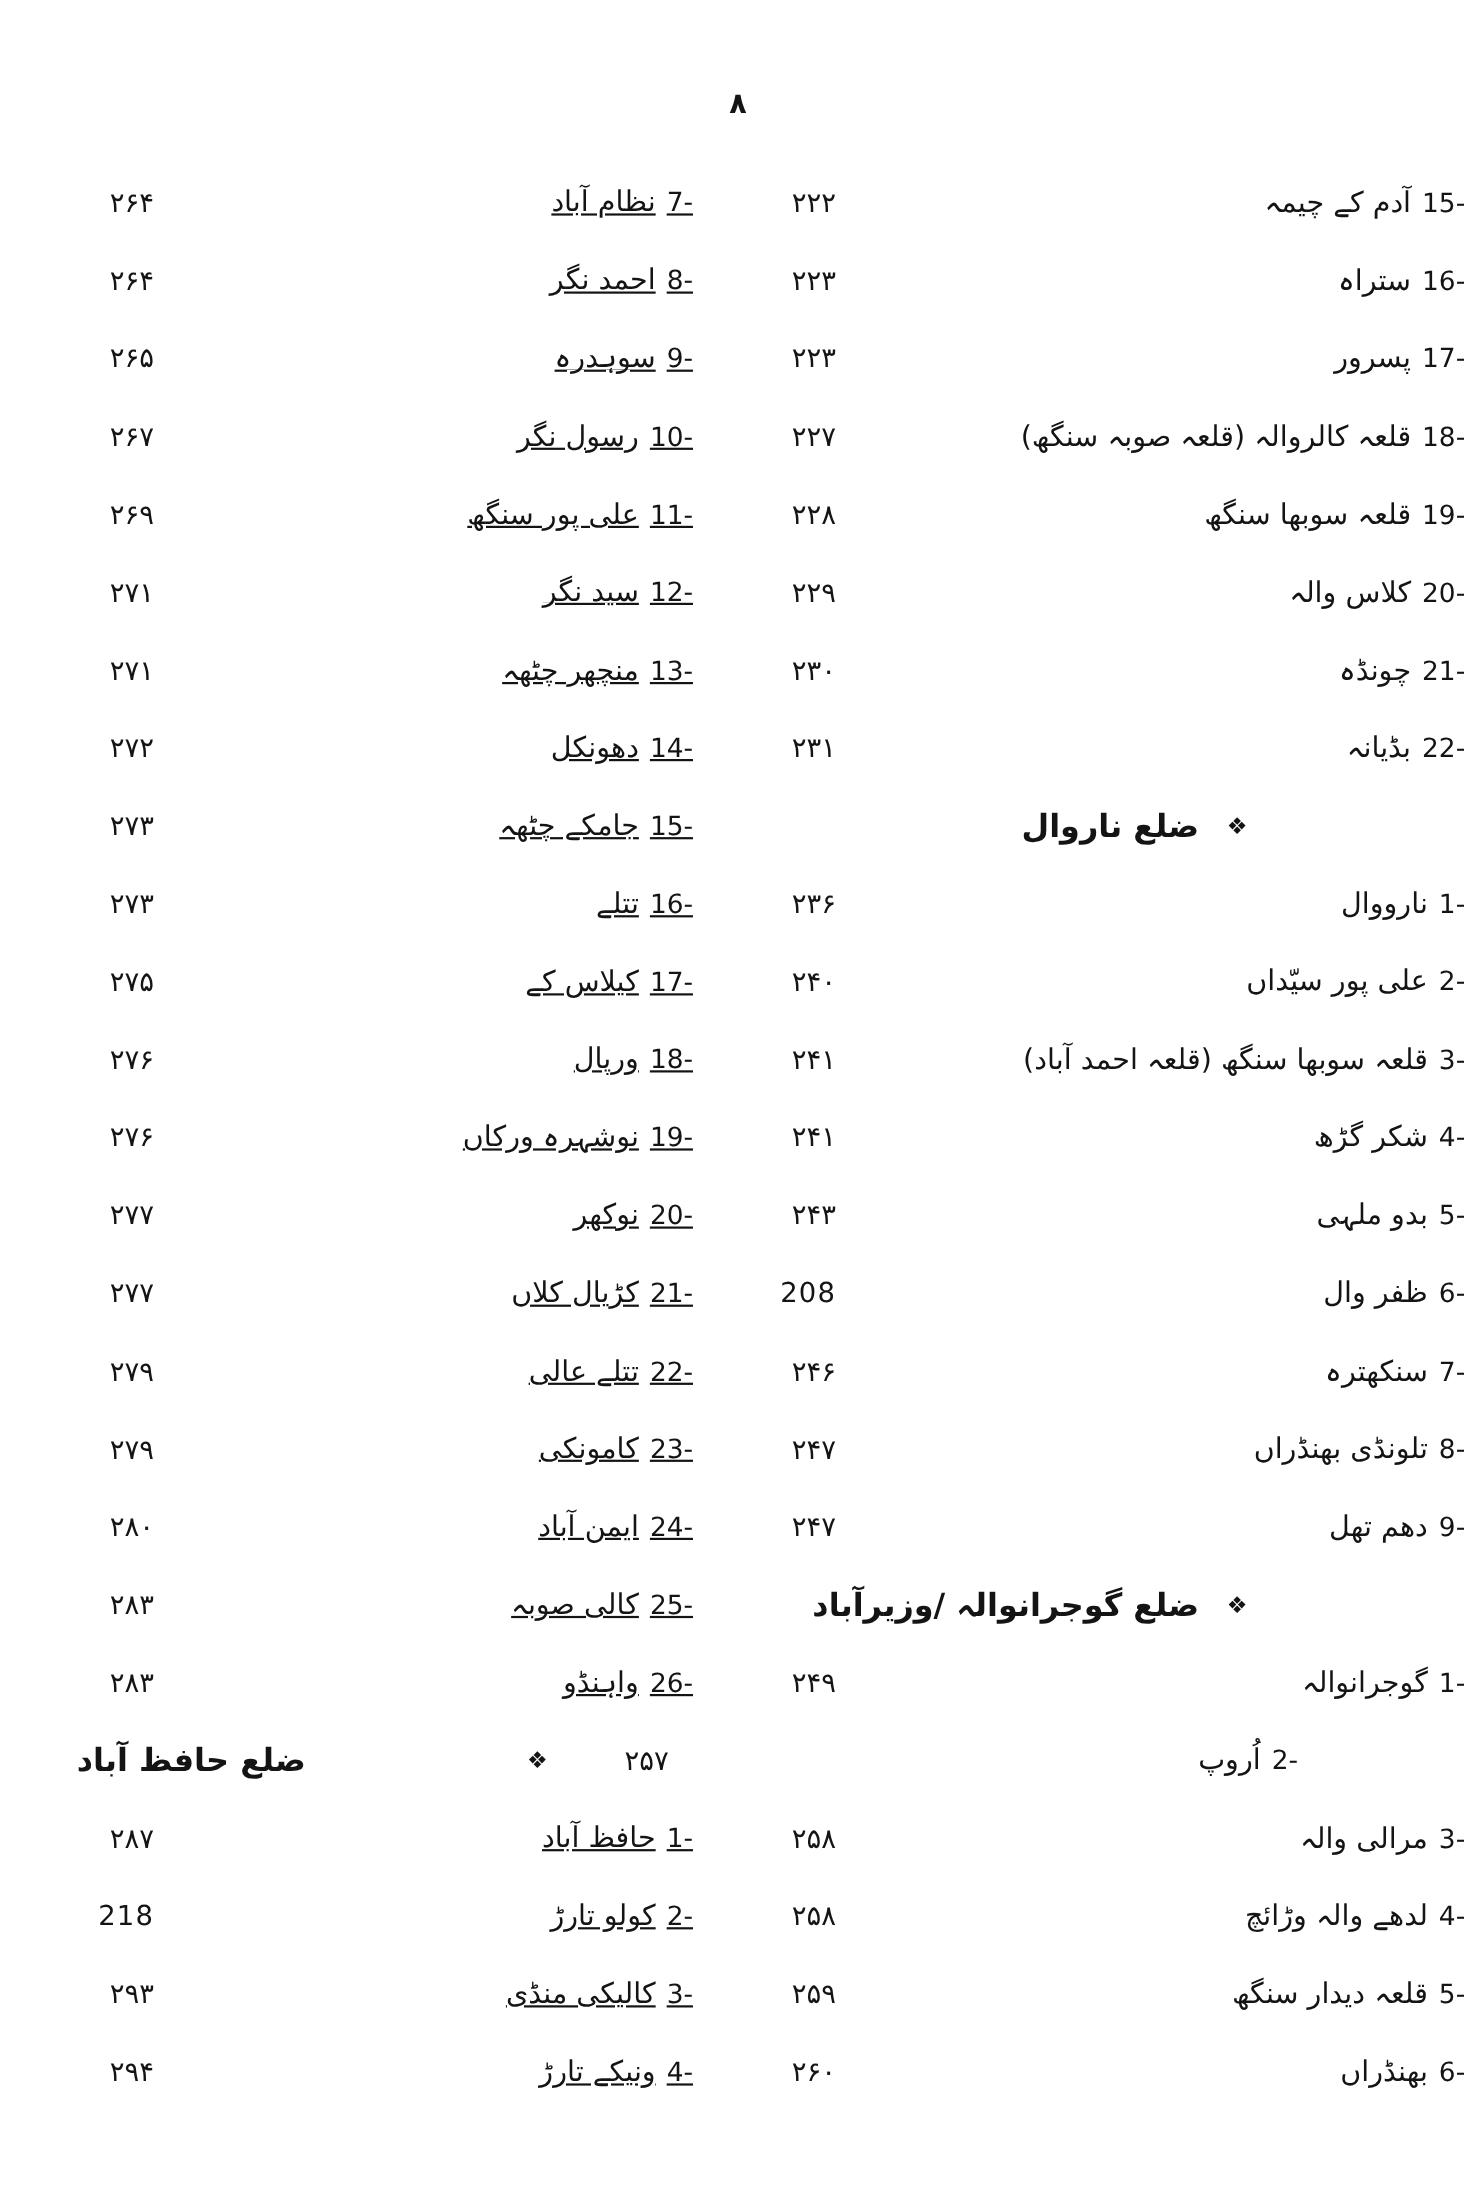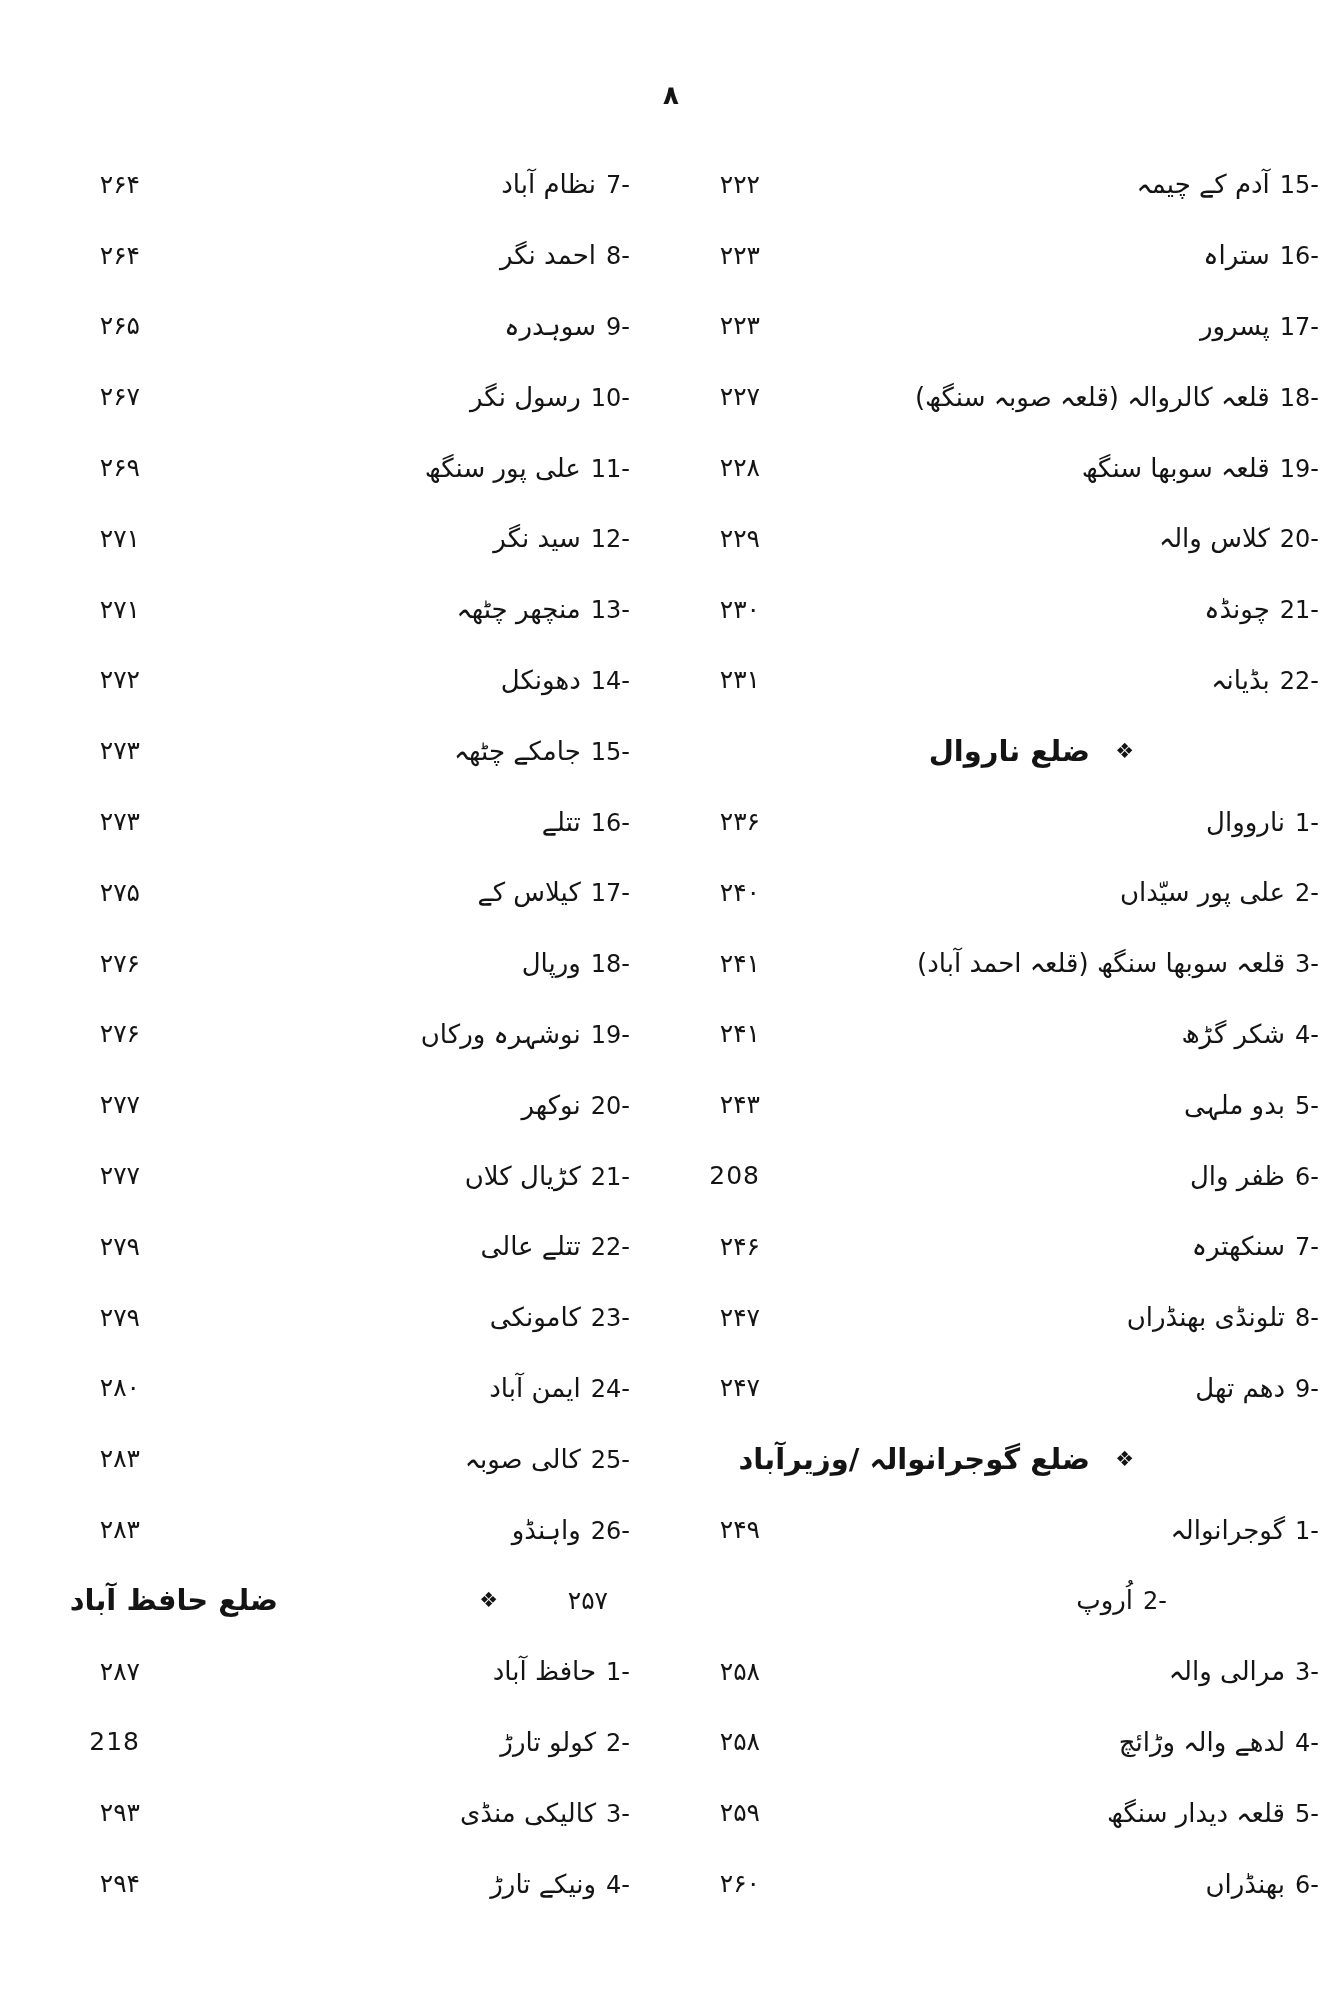--- a/index.html
+++ b/index.html
@@ -16,22 +16,22 @@
   .half{position:relative;height:100%;display:flex;align-items:center;}
   .half-l{width:660px;}
   .half-r{width:682px;}
   .num-cell{text-align:right;font-size:25px;letter-spacing:1px;}
   .half-l .num-cell{width:140px;}
   .half-r .num-cell{width:100px;}
   .entry-cell{
     text-align:right;direction:rtl;white-space:nowrap;font-size:26px;
     box-sizing:border-box;overflow:visible;
   }
-  .half-l .entry-cell{width:520px;padding-left:4px;padding-right:30px;}
-  .half-r .entry-cell{width:582px;padding-right:23px;}
+  .half-l .entry-cell{width:520px;padding-left:4px;padding-right:30px;text-decoration:underline;}
+  .half-r .entry-cell{width:582px;padding-right:10px;}
   .enum{direction:ltr;unicode-bidi:embed;font-size:24px;margin-left:10px;color:#141414;}
   .ename{font-size:26px;}
   .header-cell{position:relative;width:100%;height:100%;}
   .header-title{
     position:absolute;top:50%;transform:translateY(-50%);
     font-weight:bold;font-size:29px;white-space:nowrap;direction:rtl;
   }
   .half-r .header-title{right:100px;}
   .half-l .header-title{right:230px;}
   .diamond{

